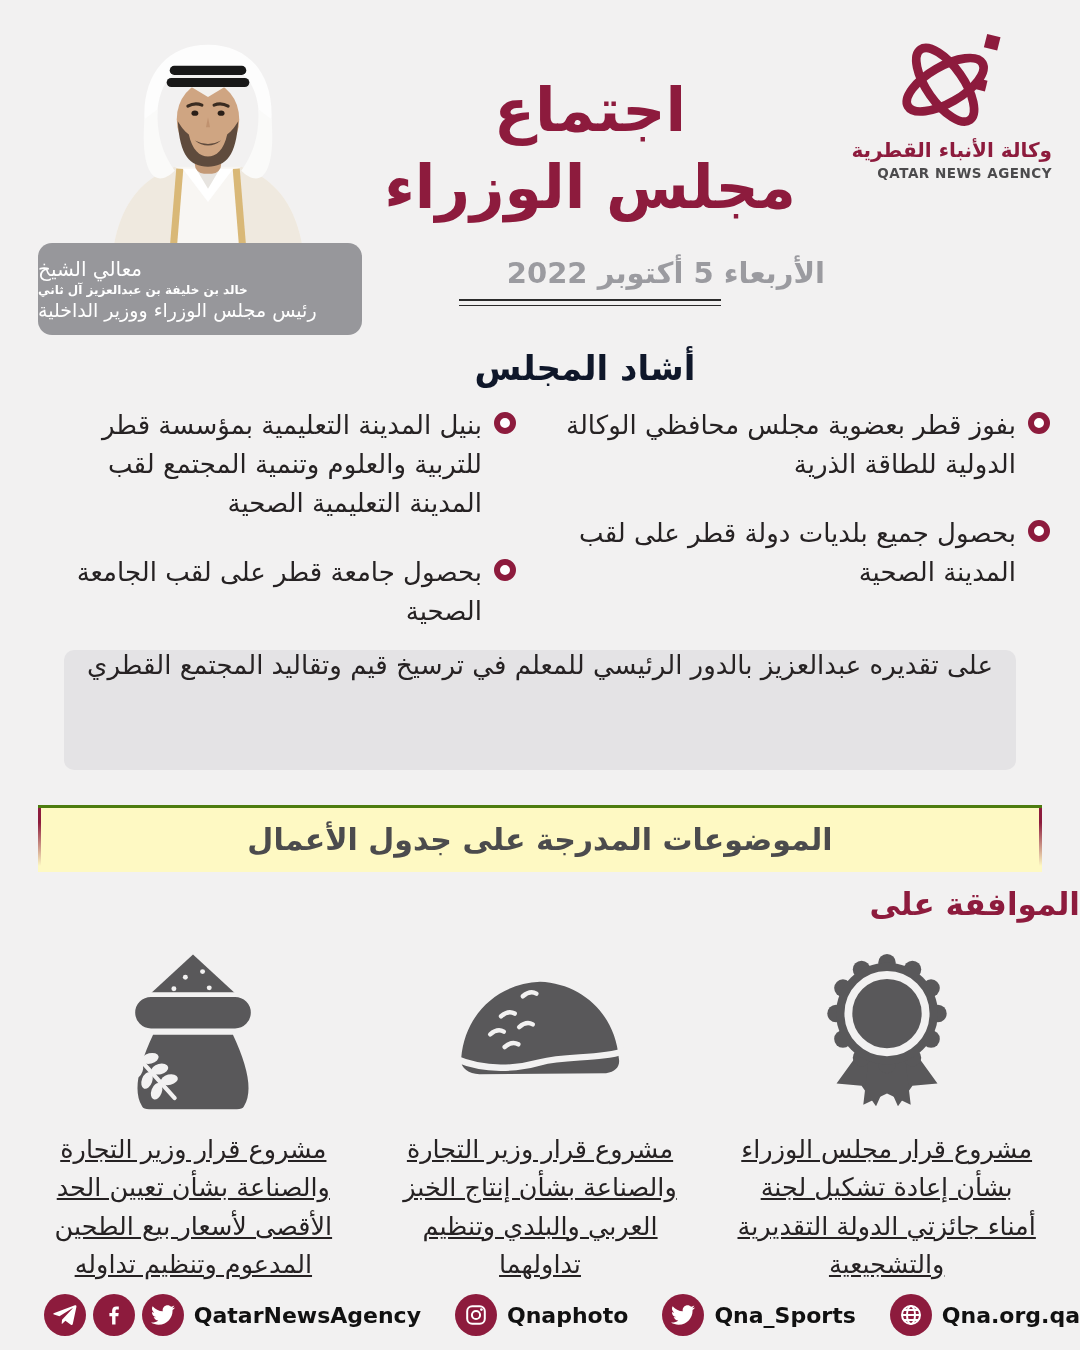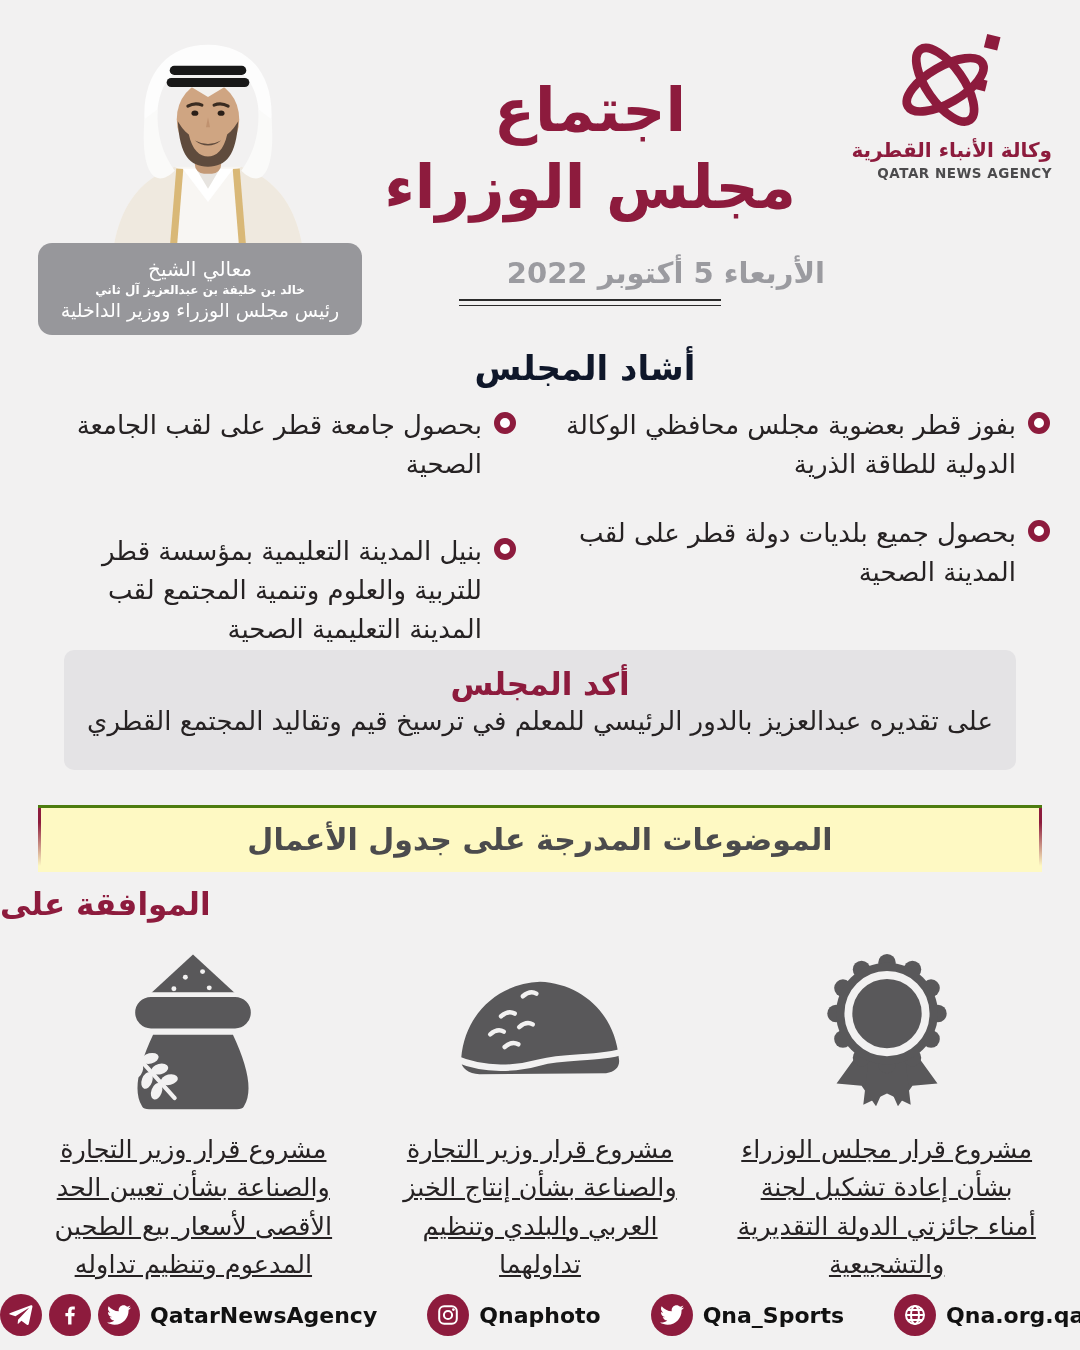--- a/index.html
+++ b/index.html
@@ -6,21 +6,21 @@
   body{background:#cfcfcf;font-family:"DejaVu Sans", sans-serif;}
   .page{
     position:relative;width:1080px;height:1350px;margin:0 auto;
     background:#f2f1f1;overflow:hidden;direction:rtl;
     color:#262223;
   }
   
   .portrait{position:absolute;left:82px;top:38px;width:252px;height:218px;}
   .caption-box{
     position:absolute;left:38px;top:243px;width:324px;height:92px;
-    background:#97979b;border-radius:14px;color:#fff;text-align:center;
+    background:#97979b;border-radius:14px;color:#fff;text-align:left;
     display:flex;flex-direction:column;justify-content:center;gap:2px;
   }
   .caption-box .honorific{font-size:20px;}
   .caption-box .name{font-size:12px;font-weight:bold;}
   .caption-box .role{font-size:19px;}
   .logo{position:absolute;right:28px;top:28px;width:210px;text-align:right;}
   .logo svg{display:block;margin:0 auto;}
   .logo-ar{color:#8d1b3d;font-weight:bold;font-size:20px;margin-top:2px;}
   .logo-en{direction:ltr;color:#4c4b4d;font-weight:bold;font-size:13.5px;letter-spacing:.5px;margin-top:3px;}
   .title-block{position:absolute;left:355px;top:72px;width:470px;text-align:center;}
@@ -44,30 +44,30 @@
   .affirmed p{margin:0;font-size:26px;color:#262223;}
   
   .agenda-band{position:absolute;top:805px;left:38px;right:38px;height:64px;
     background:#fef9c3;border-top:3px solid #4d7c0f;}
   .agenda-band .edge{position:absolute;top:0;width:3px;height:58px;
     background:linear-gradient(#8d1b3d 25%, rgba(141,27,61,0) 100%);}
   .agenda-band .edge.left{left:0;}
   .agenda-band .edge.right{right:0;}
   .agenda-band h3{margin:0;line-height:64px;text-align:center;
     color:#4b4b4d;font-size:30px;font-weight:bold;}
-  .approve-heading{position:absolute;top:886px;left:0;right:0;text-align:left;
+  .approve-heading{position:absolute;top:886px;left:0;right:0;text-align:right;
     color:#8d1b3d;font-size:31px;font-weight:bold;margin:0;}
   .agenda-items{position:absolute;top:940px;left:30px;right:30px;
     display:grid;grid-template-columns:1fr 1fr 1fr;column-gap:20px;}
   .agenda-item{display:flex;flex-direction:column;align-items:center;text-decoration:underline;}
   .agenda-icon{height:176px;display:flex;align-items:center;justify-content:center;}
   .agenda-item p{margin:14px 10px 0;font-size:25.5px;line-height:1.5;text-align:center;max-width:330px;}
   
   .footer{position:absolute;bottom:14px;left:0;right:0;direction:ltr;
-    display:flex;justify-content:space-between;align-items:center;gap:50px;}
+    display:flex;justify-content:flex-end;align-items:center;gap:34px;}
   .social-group{display:flex;align-items:center;gap:10px;cursor:pointer;}
   .sicon{width:42px;height:42px;border-radius:50%;background:#8d1b3d;
     display:flex;align-items:center;justify-content:center;}
   .sicon svg{width:24px;height:24px;}
   .social-label{color:#111;font-weight:bold;font-size:22px;font-family:"DejaVu Sans",sans-serif;}
   .icon-cluster{display:flex;gap:7px;}
 </style>
 </head>
 <body>
 
@@ -141,33 +141,32 @@
       <div class="bullet">
         <span class="ring"></span>
         <p>بفوز قطر بعضوية مجلس محافظي الوكالة الدولية للطاقة الذرية</p>
       </div>
       <div class="bullet">
         <span class="ring"></span>
         <p>بحصول جميع بلديات دولة قطر على لقب المدينة الصحية</p>
       </div>
     </div>
     <div class="col">
+      <div class="bullet">
+        <span class="ring"></span>
+        <p>بنيل المدينة التعليمية بمؤسسة قطر للتربية والعلوم وتنمية المجتمع لقب المدينة التعليمية الصحية</p>
+      </div>
       <div class="bullet" style="margin-bottom:48px;">
         <span class="ring"></span>
         <p>بحصول جامعة قطر على لقب الجامعة الصحية</p>
       </div>
-      <div class="bullet">
-        <span class="ring"></span>
-        <p>بنيل المدينة التعليمية بمؤسسة قطر للتربية والعلوم وتنمية المجتمع لقب المدينة التعليمية الصحية</p>
-      </div>
     </div>
   </div>
 
   <div class="affirmed">
-    <h3>أكد المجلس</h3>
     <p>على تقديره عبدالعزيز بالدور الرئيسي للمعلم في ترسيخ قيم وتقاليد المجتمع القطري</p>
   </div>
 
   <div class="agenda-band">
     <span class="edge left"></span>
     <span class="edge right"></span>
     <h3>الموضوعات المدرجة على جدول الأعمال</h3>
   </div>
 
   <h3 class="approve-heading">الموافقة على</h3>

